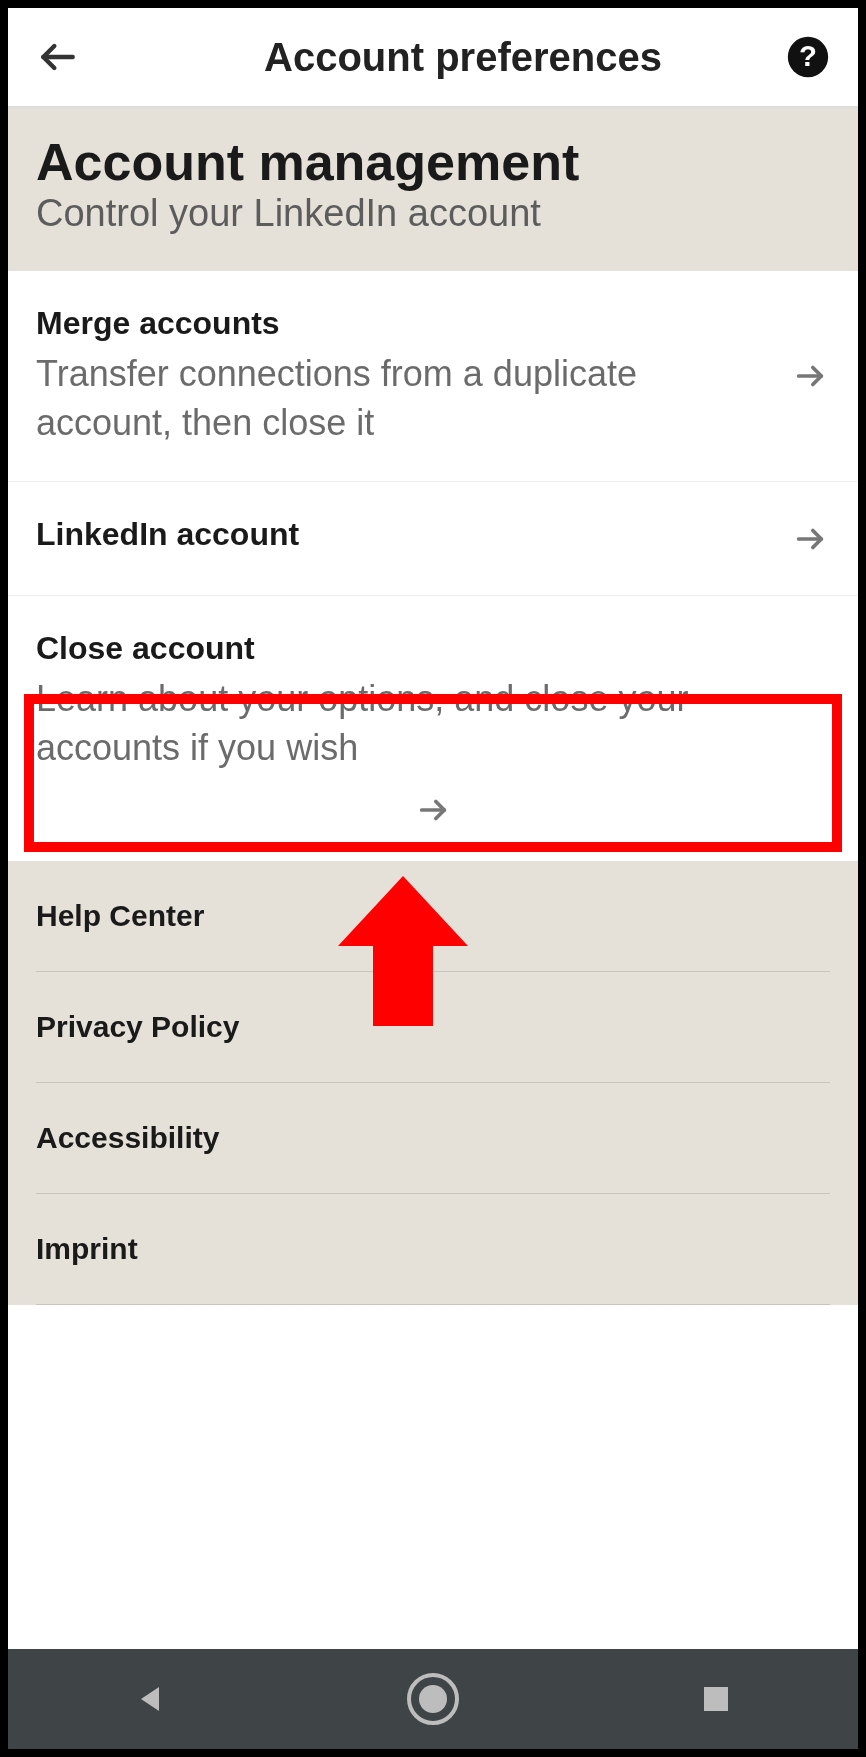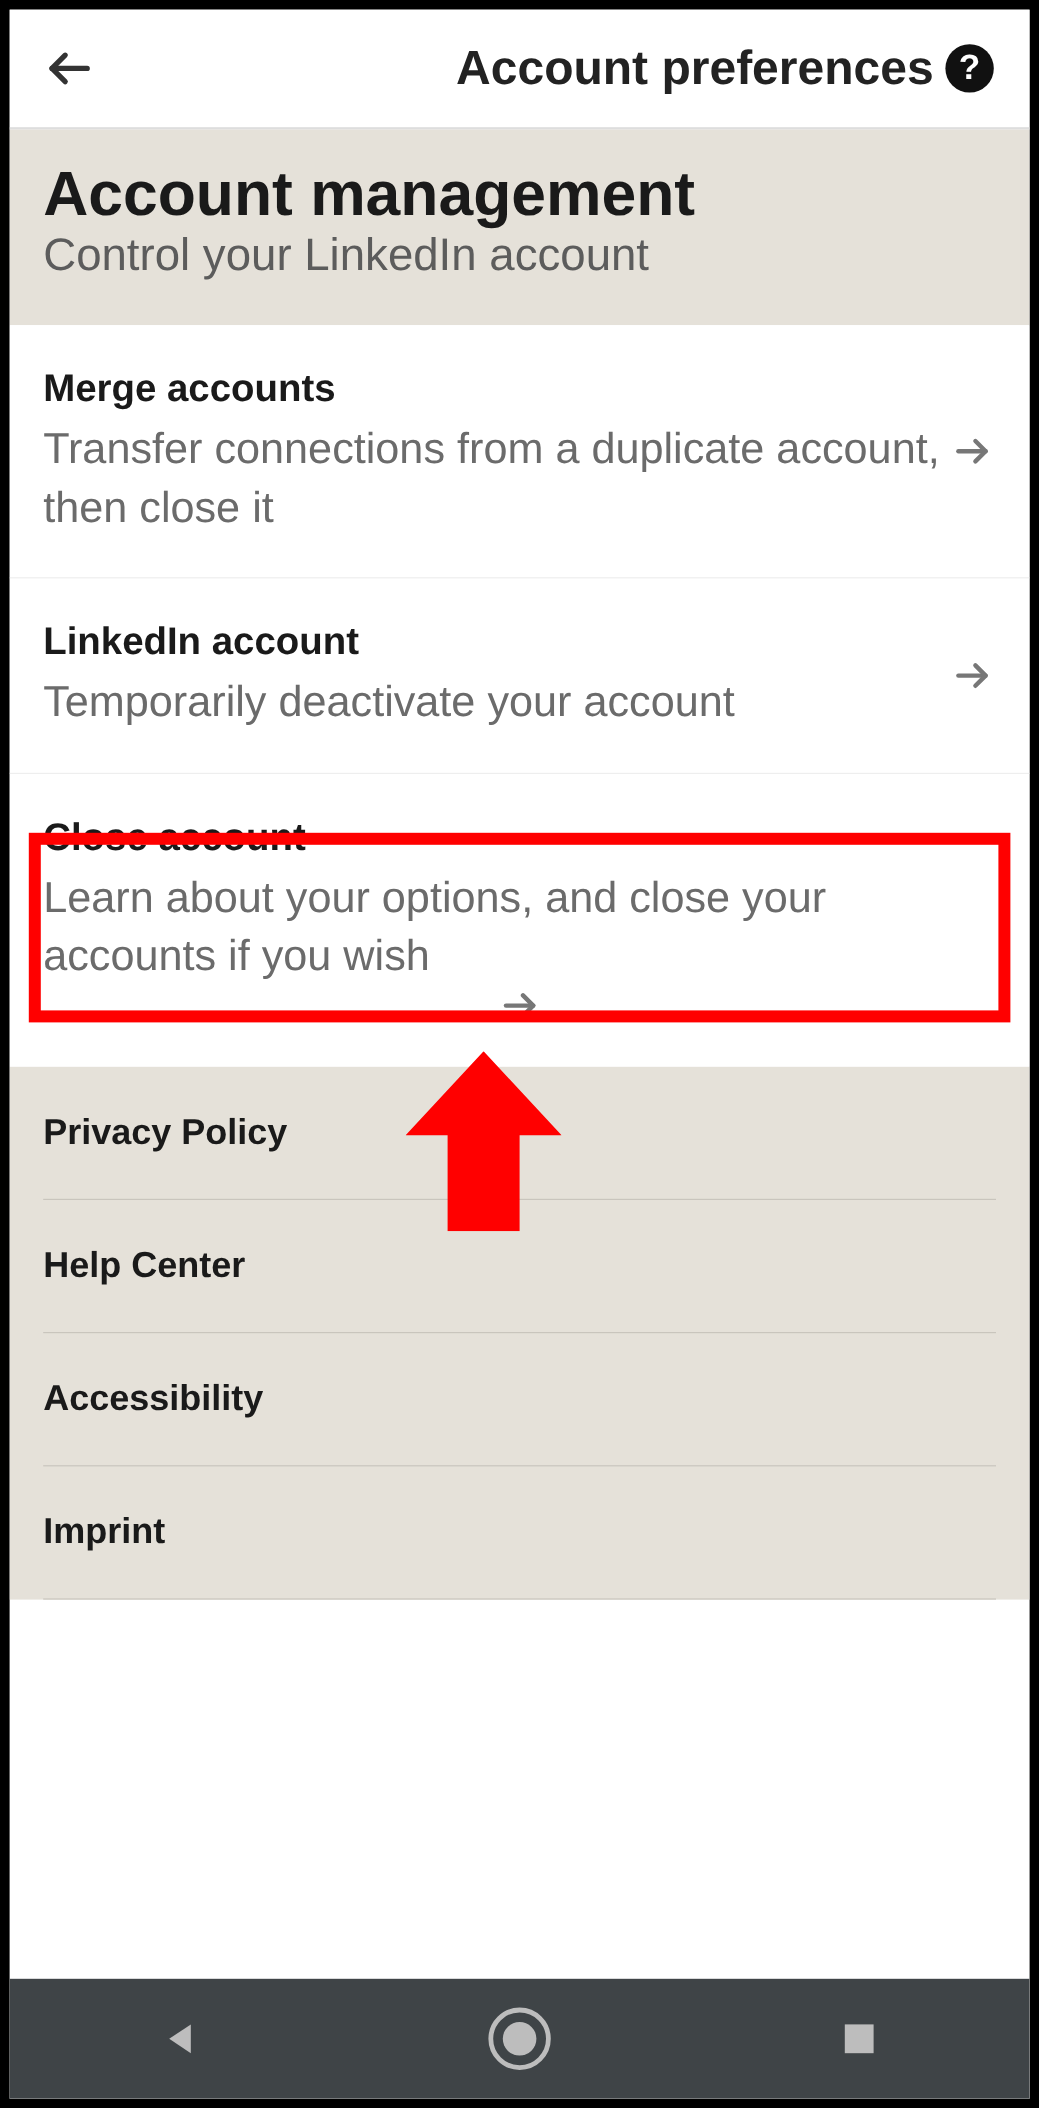--- a/index.html
+++ b/index.html
@@ -1,26 +1,26 @@
 <!DOCTYPE html>
 <html><head>
 <meta charset="utf-8">
 <style>
   * { box-sizing: border-box; margin: 0; padding: 0; }
   html, body { width: 866px; height: 1757px; font-family: -apple-system, Helvetica, Arial, sans-serif; }
   .frame { width: 866px; height: 1757px; border: 8px solid #000; background: #fff; position: relative; overflow: hidden; }
   .topbar { display: flex; align-items: center; height: 100px; padding: 0 20px; border-bottom: 2px solid #ddd; background:#fff; }
   .back-btn { width: 60px; display:flex; align-items:center; justify-content:center; }
-  .title { flex: 1; text-align: right; padding-left: 60px; font-size: 40px; font-weight: 700; color: #222; }
+  .title { flex: 1; text-align: center; padding-left: 60px; font-size: 40px; font-weight: 700; color: #222; }
   .help-btn { width: 60px; display:flex; align-items:center; justify-content:center; }
   .section-header { background: #e5e1d9; padding: 24px 28px 36px 28px; }
   .section-header h1 { font-size: 52px; font-weight: 800; color: #1a1a1a; }
   .section-header p { font-size: 38px; color: #5c5c5c; }
   .list { background: #fff; }
-  .item { padding: 34px 28px; display: flex; align-items: center; border-bottom: 1px solid #eee; }
+  .item { padding: 34px 28px; display: flex; align-items: center; border-bottom: 1px solid #eee; gap: 21px; }
   .item-body { flex: 1; }
   .item-title { font-size: 32px; font-weight: 800; color: #1a1a1a; margin-bottom: 8px; }
   .item-desc { font-size: 36px; color: #6b6b6b; line-height: 1.35; }
   .item-arrow { width: 40px; display:flex; align-items:center; justify-content:center; }
   .highlight-box { position: absolute; border: 10px solid #ff0000; pointer-events: none; }
   .arrow-annot { position: absolute; pointer-events:none; }
   .footer-list { background: #e5e1d9; padding: 0 28px; }
   .footer-item { padding: 38px 0; border-bottom: 1px solid #c9c5bd; font-size: 30px; font-weight: 800; color: #1a1a1a; }
   .navbar { position:absolute; left:0; right:0; bottom:0; height: 100px; background:#3f4447; display:flex; align-items:center; justify-content:space-around; }
   .nav-btn { width:60px; height:60px; display:flex; align-items:center; justify-content:center; }
@@ -62,21 +62,20 @@
         <svg width="34" height="34" viewBox="0 0 24 24" fill="none" stroke="#777" stroke-width="2.6" stroke-linecap="round" stroke-linejoin="round">
             <line x1="4" y1="12" x2="20" y2="12"></line>
             <polyline points="14 6 20 12 14 18"></polyline>
           </svg>
       </div>
     </div>
 
     <div class="item">
       <div class="item-body">
         <div class="item-title">LinkedIn account</div>
-        <div class="item-desc">Temporarily deactivate your account</div>
       </div>
       <div class="item-arrow">
         <svg width="34" height="34" viewBox="0 0 24 24" fill="none" stroke="#777" stroke-width="2.6" stroke-linecap="round" stroke-linejoin="round">
             <line x1="4" y1="12" x2="20" y2="12"></line>
             <polyline points="14 6 20 12 14 18"></polyline>
           </svg>
       </div>
     </div>
 
     <div class="item" id="close-account-item" style="border-bottom:none;flex-direction:column;">
@@ -88,22 +87,22 @@
         <svg width="34" height="34" viewBox="0 0 24 24" fill="none" stroke="#777" stroke-width="2.6" stroke-linecap="round" stroke-linejoin="round">
             <line x1="4" y1="12" x2="20" y2="12"></line>
             <polyline points="14 6 20 12 14 18"></polyline>
           </svg>
       </div>
     </div>
 
   </div>
 
   <div class="footer-list">
+    <div class="footer-item">Help Center</div>
     <div class="footer-item">Privacy Policy</div>
-    <div class="footer-item">Help Center</div>
     <div class="footer-item">Accessibility</div>
     <div class="footer-item">Imprint</div>
   </div>
 
   <div class="highlight-box" style="left:16px; top:686px; width:818px; height:158px;"></div>
 
   <div class="arrow-annot" style="left:330px; top:868px;">
     <svg width="130" height="150" viewBox="0 0 130 150">
         <polygon points="65,0 130,70 95,70 95,150 35,150 35,70 0,70" fill="#ff0000"></polygon>
       </svg>

